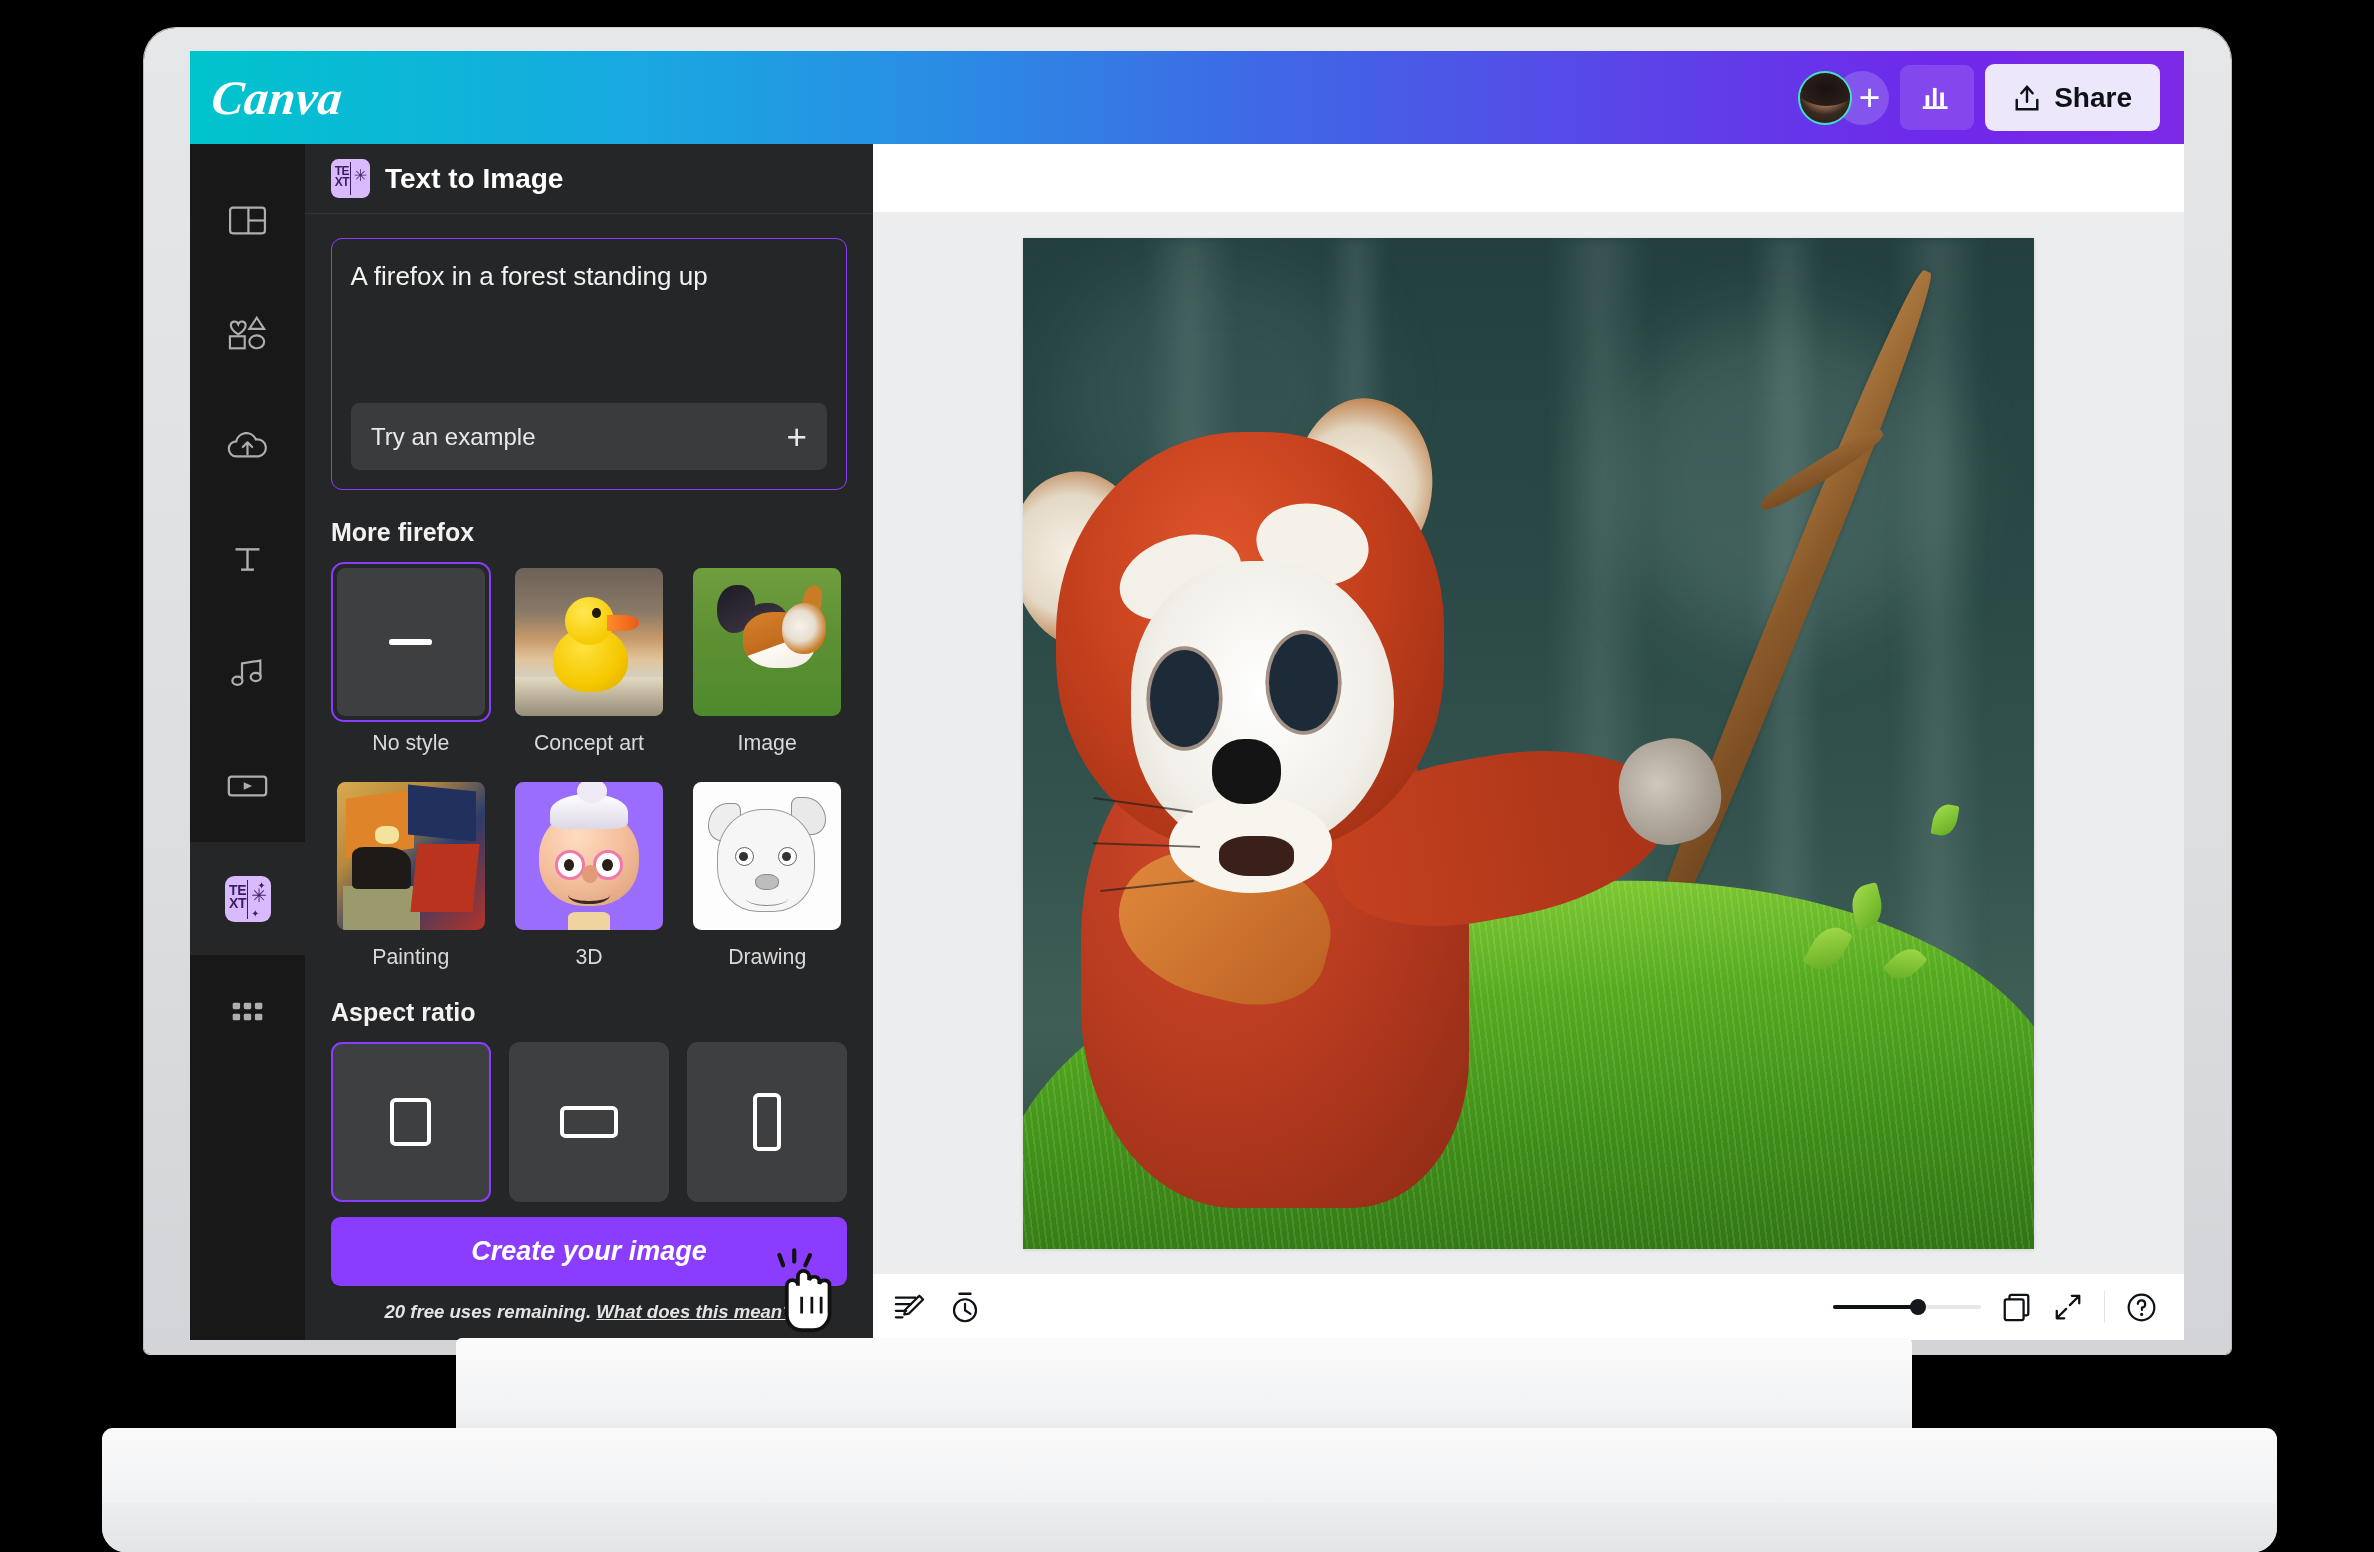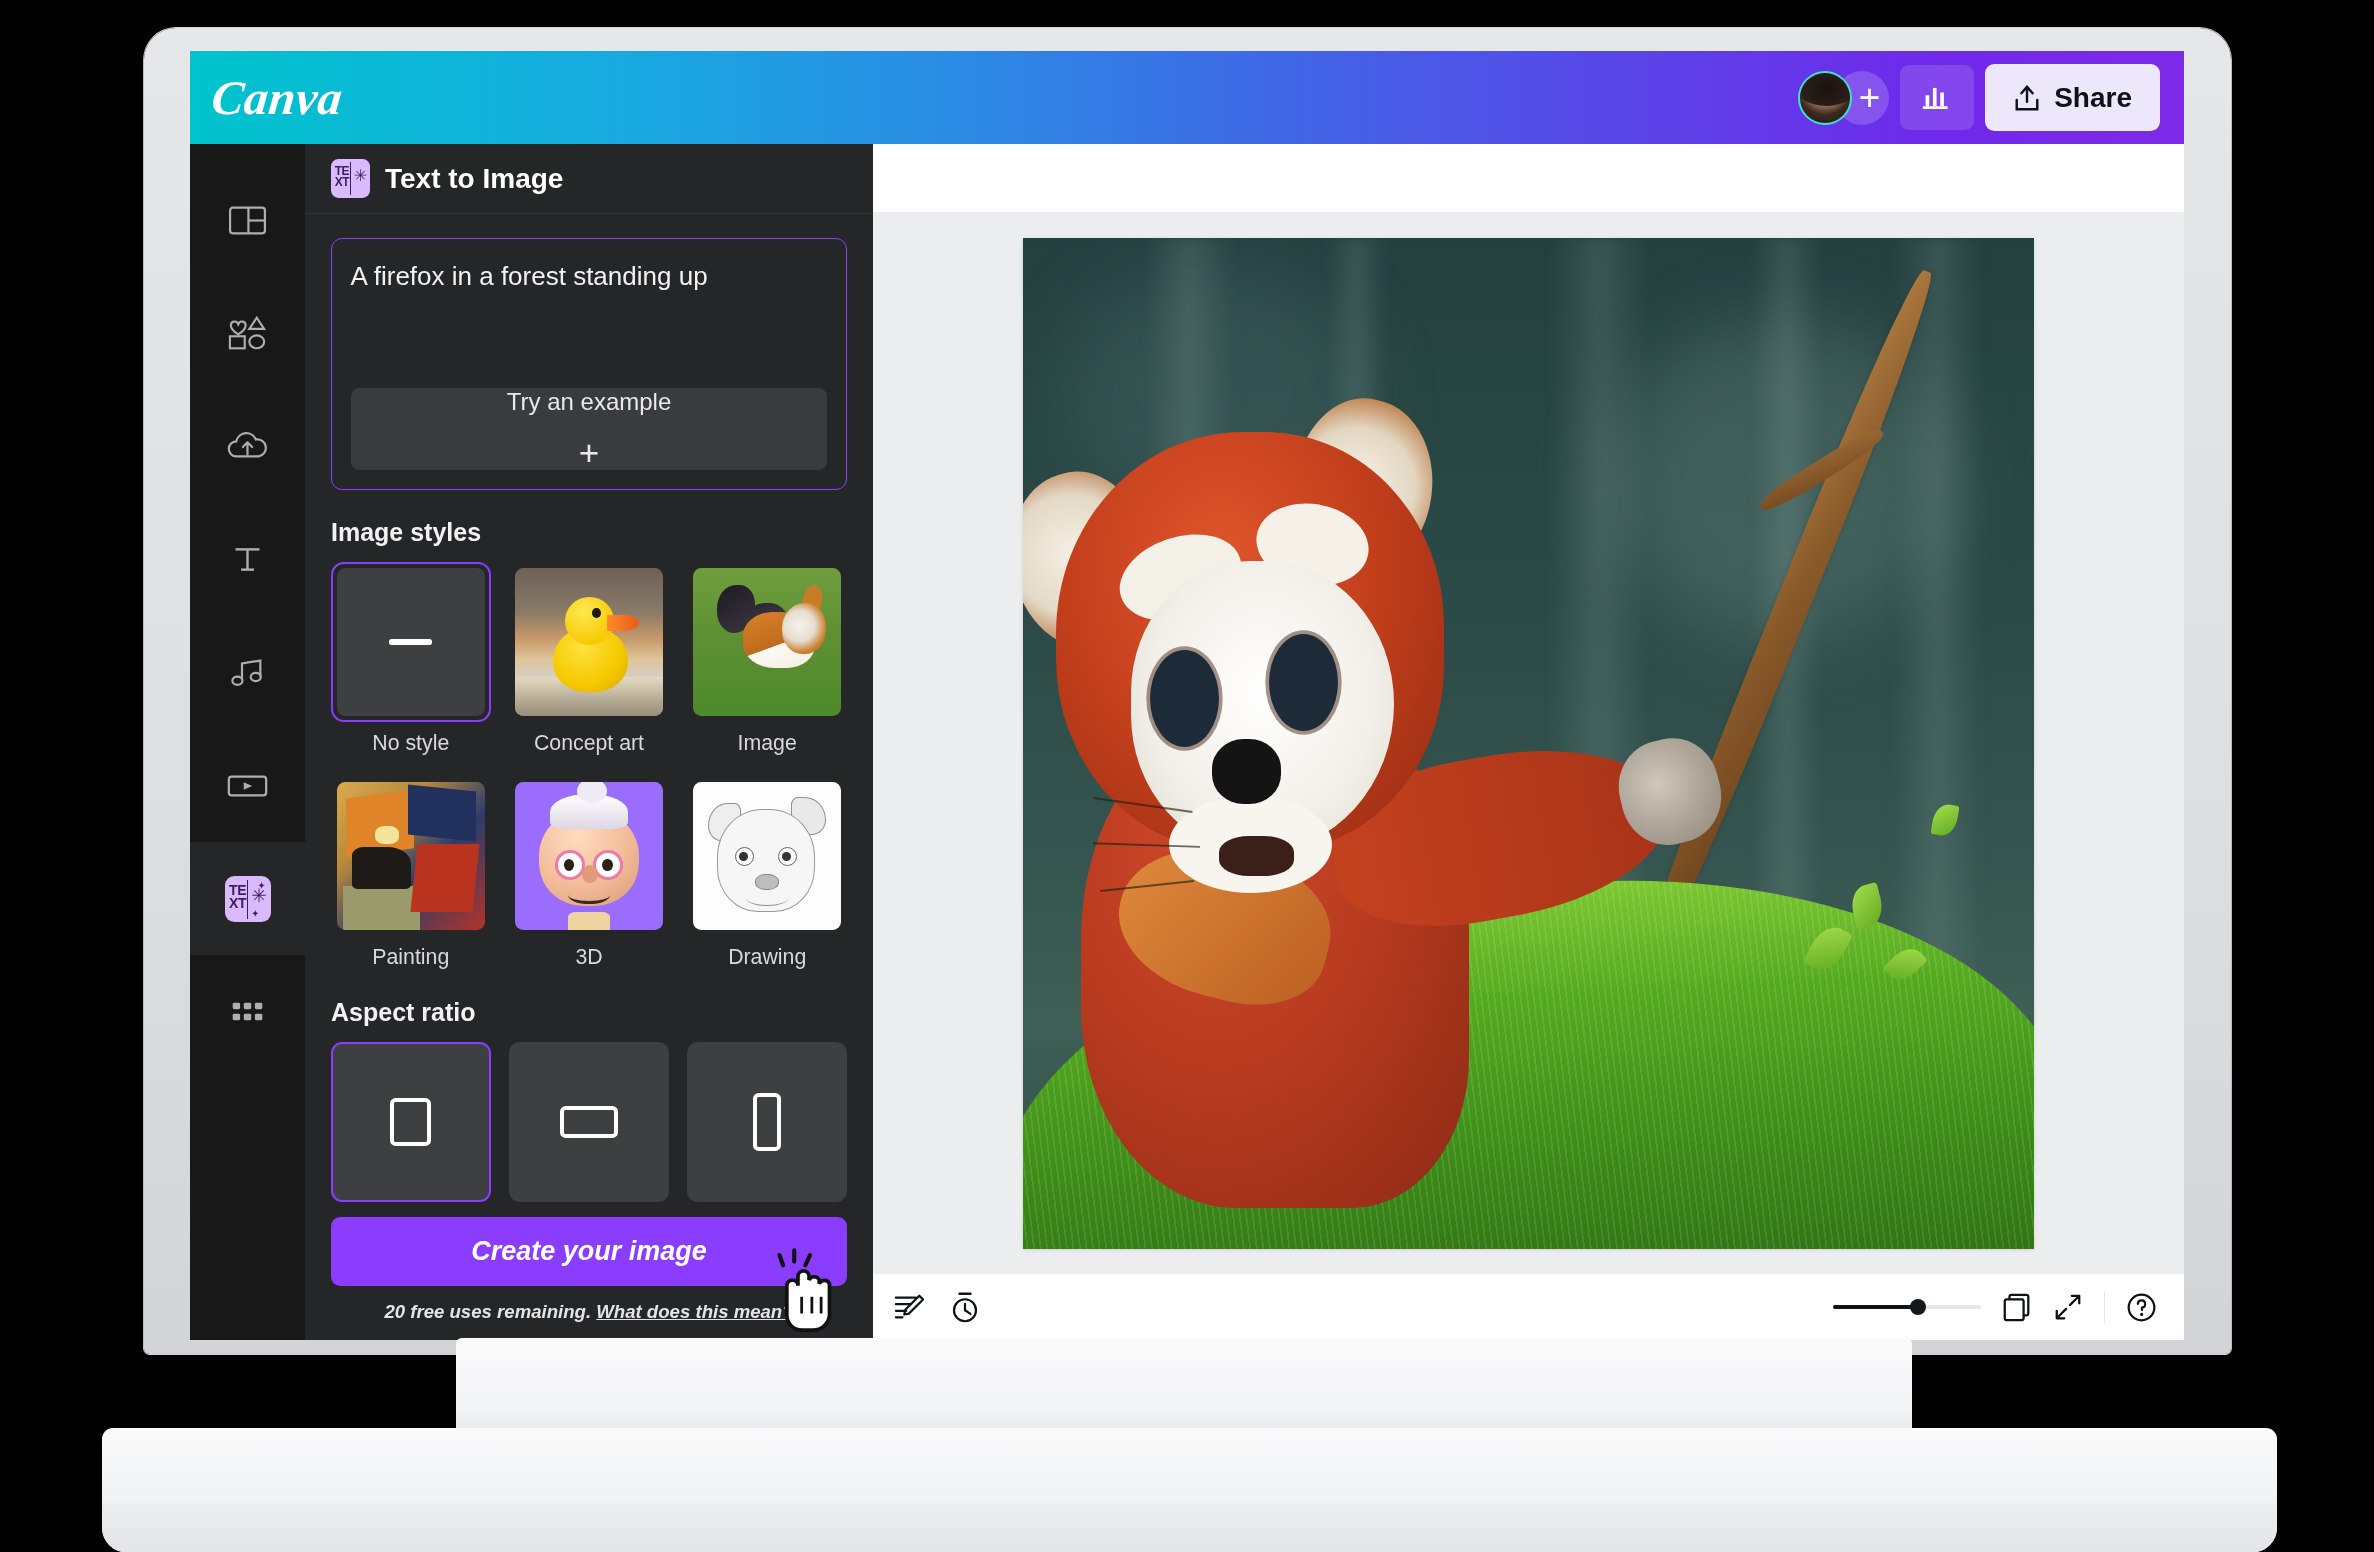--- a/index.html
+++ b/index.html
@@ -146,24 +146,23 @@
   #panel-scroll { flex:1; padding: 24px 26px 0 26px; overflow: hidden; }
 
   
   #prompt-box {
     border: 1.9px solid #8b3dff; border-radius: 11px;
     background: #252627; padding: 20.4px 18.6px 18.6px 18.6px;
     height: 252px; display:flex; flex-direction:column; justify-content: space-between;
   }
   #prompt-text { color:#f2f2f2; font-size: 26px; line-height: 1.35; }
   #try-example {
-    background: #3a3b3d; border-radius: 8.3px; height: 82px;
+    background: #3a3b3d; border-radius: 8.3px; height: 67px;
     display:flex; align-items:center; justify-content: space-between;
     padding: 0 20.4px;
-    flex-direction: column;
   }
   #try-example-label { color:#e9e9ea; font-size: 24px; }
   #try-example-plus { color:#e9e9ea; font-size: 35px; font-weight: 300; line-height: 1; }
 
   .section-title { color:#f2f2f2; font-size: 25px; font-weight: 700; margin: 28px 0 15px 0; }
 
   .style-grid { display:grid; grid-template-columns: repeat(3, 1fr); gap: 20.4px 18.6px; }
   .style-cell { display:flex; flex-direction:column; align-items:center; gap: 9.3px; }
   .style-thumb-wrap { width: 100%; padding: 3.7px; border-radius: 13px; border: 2.8px solid transparent; }
   .style-thumb-wrap.selected { border-color: #8b3dff; }
@@ -451,21 +450,21 @@
         <div id="panel-scroll">
 
           <div id="prompt-box">
             <div id="prompt-text">A firefox in a forest standing up</div>
             <div id="try-example">
               <span id="try-example-label">Try an example</span>
               <span id="try-example-plus">+</span>
             </div>
           </div>
 
-          <div class="section-title">Image styles</div>
+          <div class="section-title">More firefox</div>
           <div class="style-grid">
 
             <div class="style-cell">
               <div class="style-thumb-wrap selected">
                 <div class="style-thumb thumb-nostyle">
                   <div class="dash"></div>
                 </div>
               </div>
               <div class="style-label">No style</div>
             </div>

